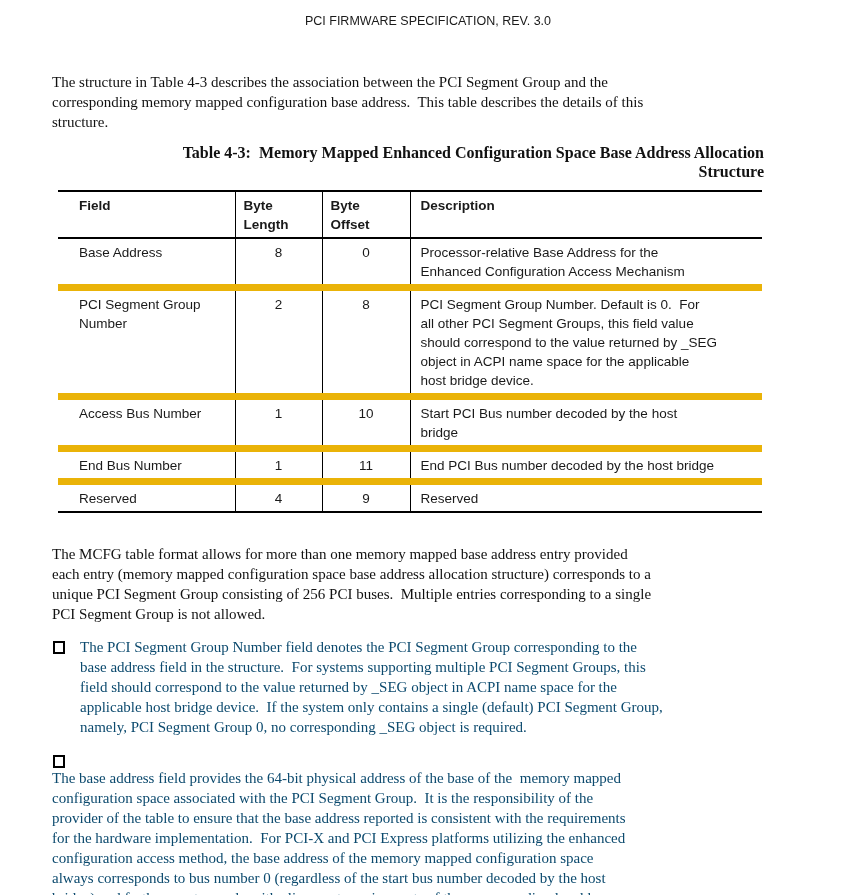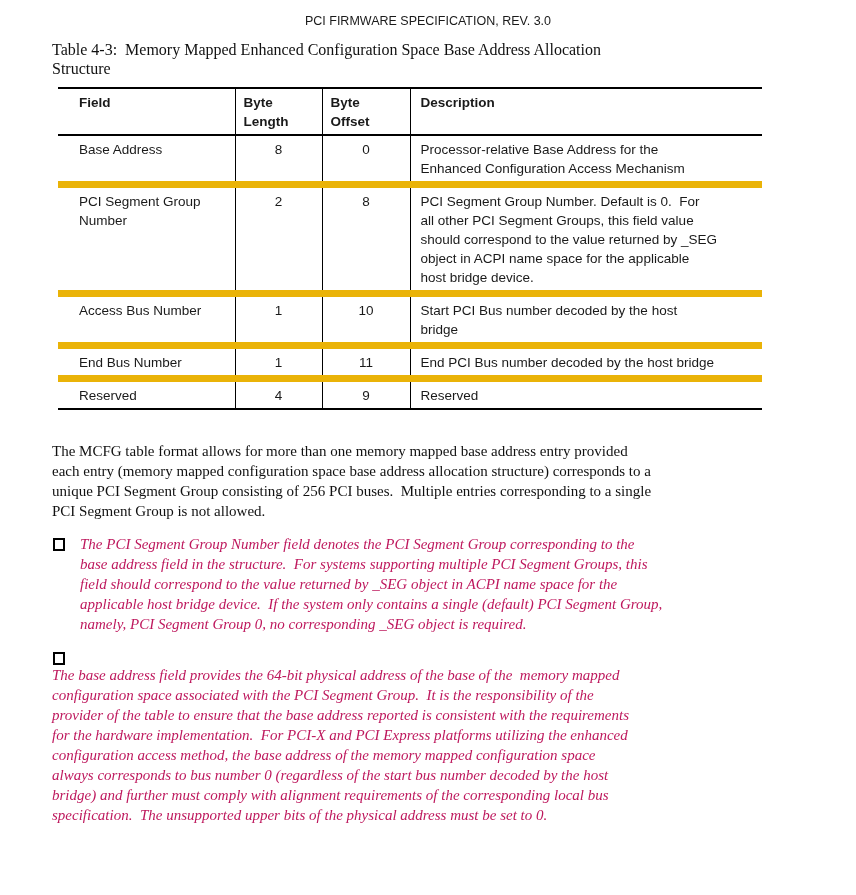--- a/index.html
+++ b/index.html
@@ -29,22 +29,22 @@
     font-size: 15px;
     line-height: 20px;
     white-space: pre-wrap;
     color: #111;
   }
   .para-intro { margin-top: 43px; }
   .para-mcfg  { margin-top: 31px; }
   .table-title {
     margin-top: 11px;
     width: 712px;
-    text-align: left;
-    font-weight: normal;
+    text-align: right;
+    font-weight: bold;
     font-size: 16px;
     line-height: 19px;
     white-space: pre-wrap;
     color: #111;
   }
   table.spec {
     margin-top: 9px;
     margin-left: 6px;
     width: 704px;
     border-collapse: collapse;
@@ -83,31 +83,33 @@
     width: 12px; height: 13px;
     border: 2px solid #000;
     margin: 4px 15px 0 1px;
     background: #fff;
   }
   .bullet-text {
     width: 706px;
     font-size: 15px;
     line-height: 20px;
     white-space: pre-wrap;
-    color: #be185d;
-    font-style: italic;
+    color: #0c4a6e;
   }
 </style>
 </head>
 <body>
 
 <div class="page">
 
   <div class="doc-header">PCI FIRMWARE SPECIFICATION, REV. 3.0</div>
 
+  <div class="para para-intro">The structure in Table 4-3 describes the association between the PCI Segment Group and the
+corresponding memory mapped configuration base address.  This table describes the details of this
+structure.</div>
 
   <div class="table-title">Table 4-3:  Memory Mapped Enhanced Configuration Space Base Address Allocation
 Structure</div>
 
   <table class="spec">
     <colgroup>
       <col style="width:177px">
       <col style="width:87px">
       <col style="width:88px">
       <col style="width:352px">

